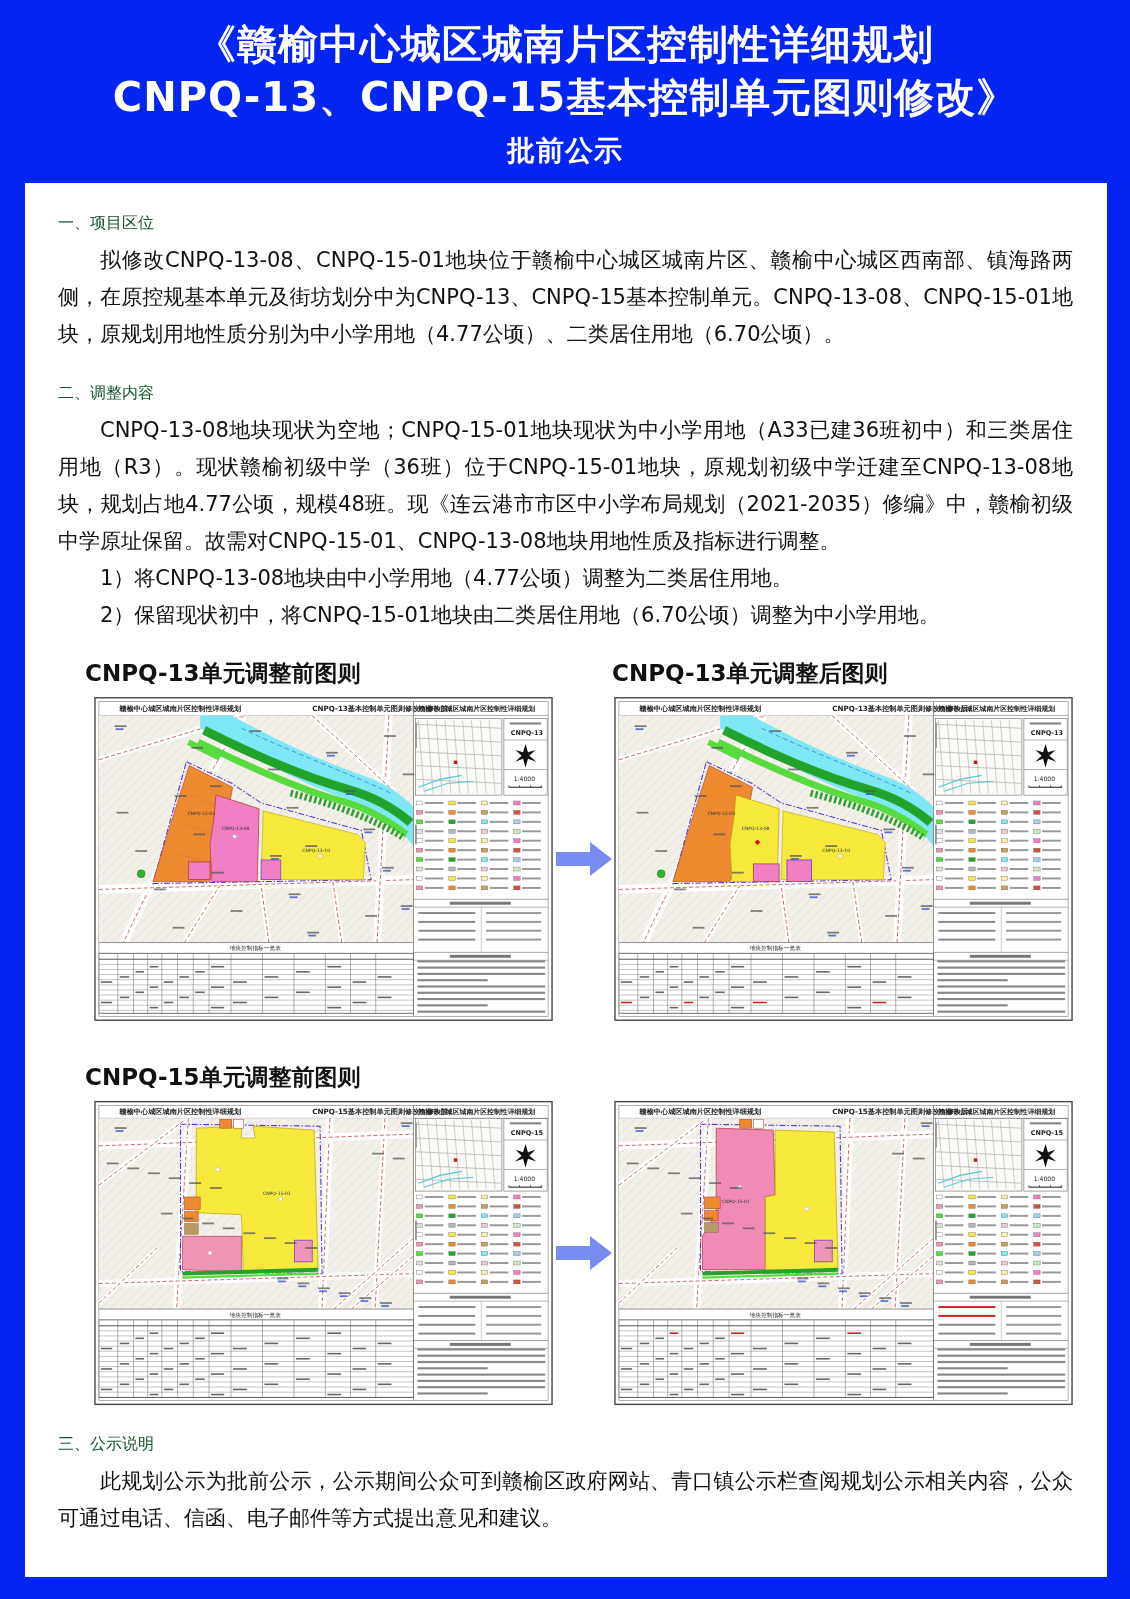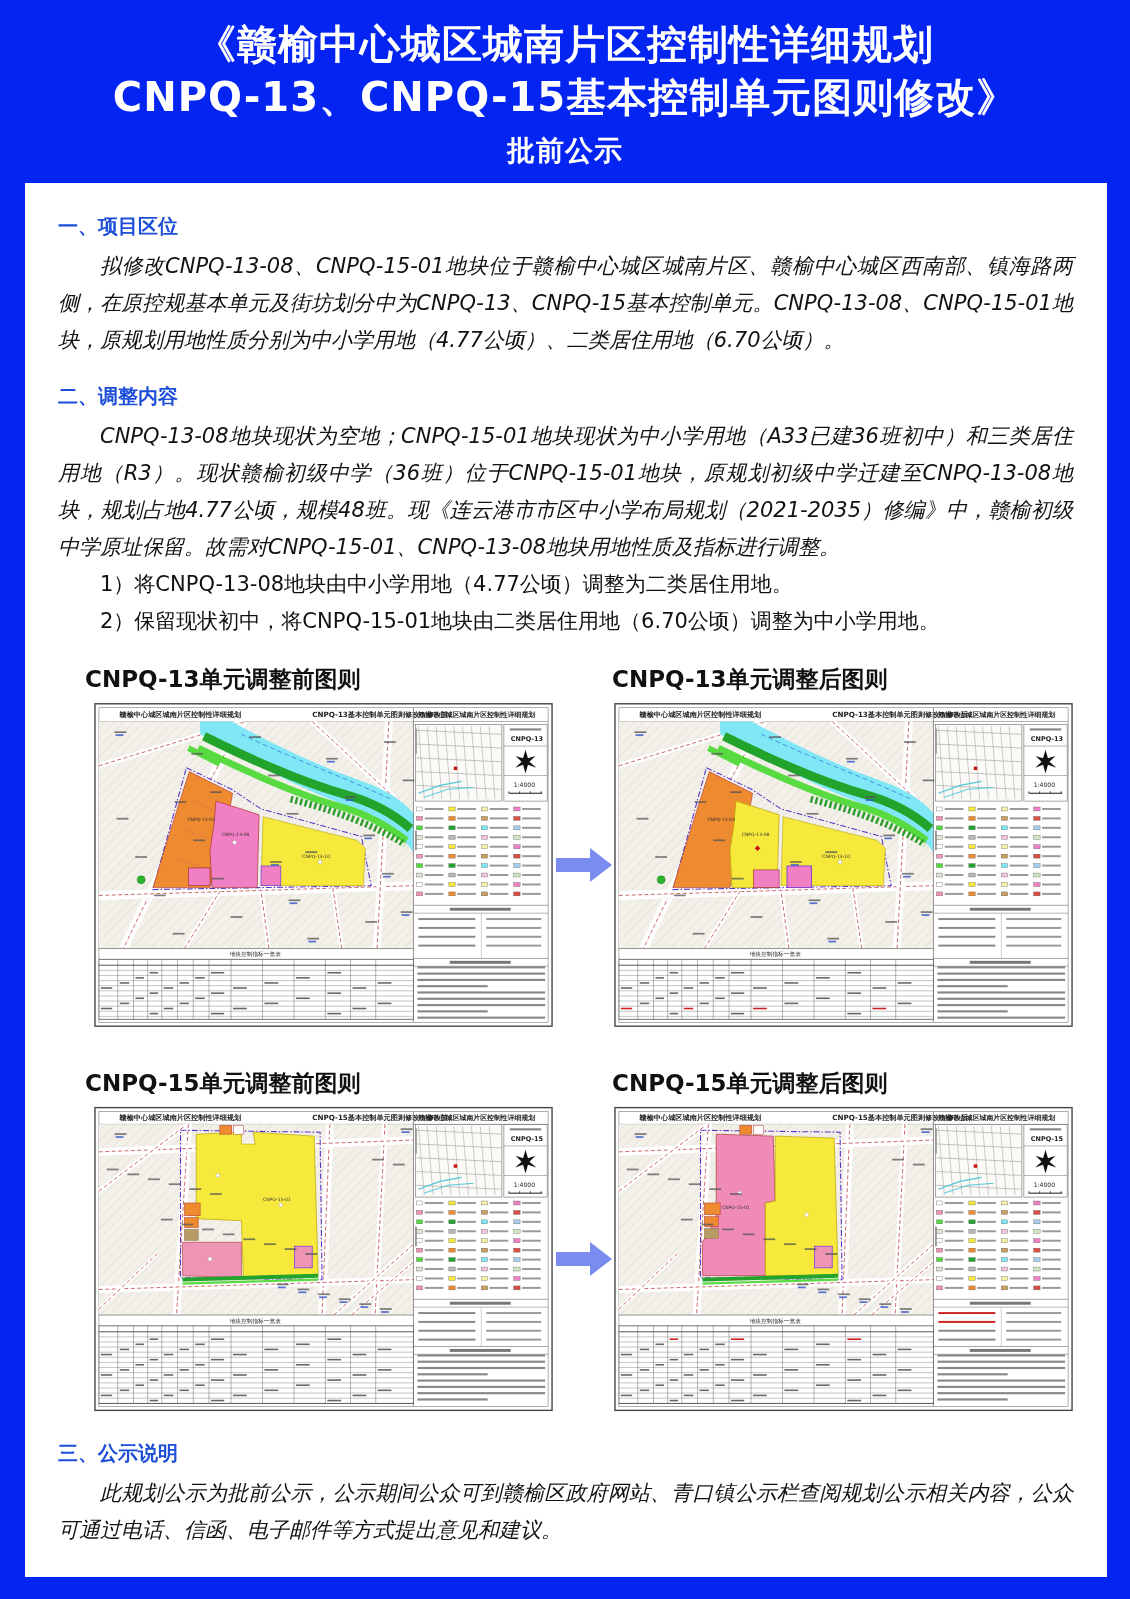--- a/index.html
+++ b/index.html
@@ -12,22 +12,22 @@
   
   .hdr{padding-top:18px;text-align:center;color:#fff;font-weight:bold;}
   .hdr .l{font-size:40px;line-height:53px;letter-spacing:1px;text-align:center;}
   .hdr .l3{font-size:28px;}
   
   .content{
     position:absolute;left:25px;top:183px;width:1082px;height:1394px;
     background:#fff;overflow:hidden;
   }
   .inner{padding:14px 34px 0 33px;}
-  h2{font-size:20px;margin:16px 0 8px 0;color:#1d4ed8;font-weight:bold;}
-  p.body{font-size:21px;line-height:37px;margin:4px 0 0 0;text-indent:42px;text-align:justify;font-style:italic;}
+  h2{font-size:16px;margin:16px 0 8px 0;color:#14532d;font-weight:normal;}
+  p.body{font-size:21px;line-height:37px;margin:4px 0 0 0;text-indent:42px;text-align:justify;}
   .item{font-size:21px;line-height:37px;margin-left:42px;}
   
   .caprow{position:relative;height:32px;margin-top:24px;}
   .cap{position:absolute;top:0;font-size:23px;font-weight:bold;white-space:nowrap;}
   .cap-l{left:27px;text-align:right;} .cap-r{left:554px;}
   .mapsrow{display:flex;align-items:flex-start;margin-left:5px;margin-top:4px;padding-left:31px;}
   svg.map{display:block;background:#fff;}
   .arrowbox{width:62px;align-self:center;display:flex;justify-content:center;}
   svg text{font-family:"DejaVu Sans","Liberation Sans",sans-serif;}
   .mt{font-size:7.3px;font-weight:bold;fill:#222;}
@@ -54,21 +54,21 @@
   <div class="l">CNPQ-13、CNPQ-15基本控制单元图则修改》</div>
   <div class="l l3">批前公示</div>
 </div>
 
 <div class="content">
   <div class="inner">
 
     <h2>一、项目区位</h2>
     <p class="body">拟修改CNPQ-13-08、CNPQ-15-01地块位于赣榆中心城区城南片区、赣榆中心城区西南部、镇海路两侧，在原控规基本单元及街坊划分中为CNPQ-13、CNPQ-15基本控制单元。CNPQ-13-08、CNPQ-15-01地块，原规划用地性质分别为中小学用地（4.77公顷）、二类居住用地（6.70公顷）。</p>
 
-    <h2 style="margin-top:24px;">二、调整内容</h2>
+    <h2 style="margin-top:30px;">二、调整内容</h2>
     <p class="body">CNPQ-13-08地块现状为空地；CNPQ-15-01地块现状为中小学用地（A33已建36班初中）和三类居住用地（R3）。现状赣榆初级中学（36班）位于CNPQ-15-01地块，原规划初级中学迁建至CNPQ-13-08地块，规划占地4.77公顷，规模48班。现《连云港市市区中小学布局规划（2021-2035）修编》中，赣榆初级中学原址保留。故需对CNPQ-15-01、CNPQ-13-08地块用地性质及指标进行调整。</p>
     <div class="item">1）将CNPQ-13-08地块由中小学用地（4.77公顷）调整为二类居住用地。</div>
     <div class="item">2）保留现状初中，将CNPQ-15-01地块由二类居住用地（6.70公顷）调整为中小学用地。</div>
 
     <div class="caprow">
       <span class="cap cap-l">CNPQ-13单元调整前图则</span>
       <span class="cap cap-r">CNPQ-13单元调整后图则</span>
     </div>
 
     <div class="mapsrow">
@@ -657,21 +657,20 @@
             <line x1="286.6" y1="261" x2="286.6" y2="322" stroke="#555" stroke-width="0.45"></line>
             <line x1="325" y1="261" x2="325" y2="322" stroke="#555" stroke-width="0.45"></line>
             <line x1="5" y1="322" x2="325" y2="322" stroke="#333" stroke-width="0.7"></line>
             <rect x="120" y="252" width="0.1" height="0.1" fill="none"></rect>
           </g>
       </svg>
     </div>
 
     <div class="caprow" style="margin-top:38px;">
       <span class="cap cap-l">CNPQ-15单元调整前图则</span>
-      <span class="cap cap-r">CNPQ-15单元调整后图则</span>
     </div>
 
     <div class="mapsrow">
 
       <svg class="map" width="467" height="310" viewBox="0 0 467 310">
         <rect x="1" y="1" width="465" height="308" fill="#fff" stroke="#444" stroke-width="1.4"></rect>
         <rect x="5" y="5" width="457" height="300" fill="none" stroke="#777" stroke-width="0.6"></rect>
         <line x1="5" y1="18" x2="462" y2="18" stroke="#777" stroke-width="0.6"></line>
         <text class="mt" x="26" y="13.5">赣榆中心城区城南片区控制性详细规划</text>
         <text class="mt" x="222" y="13.5">CNPQ-15基本控制单元图则修改（修改前）</text>

